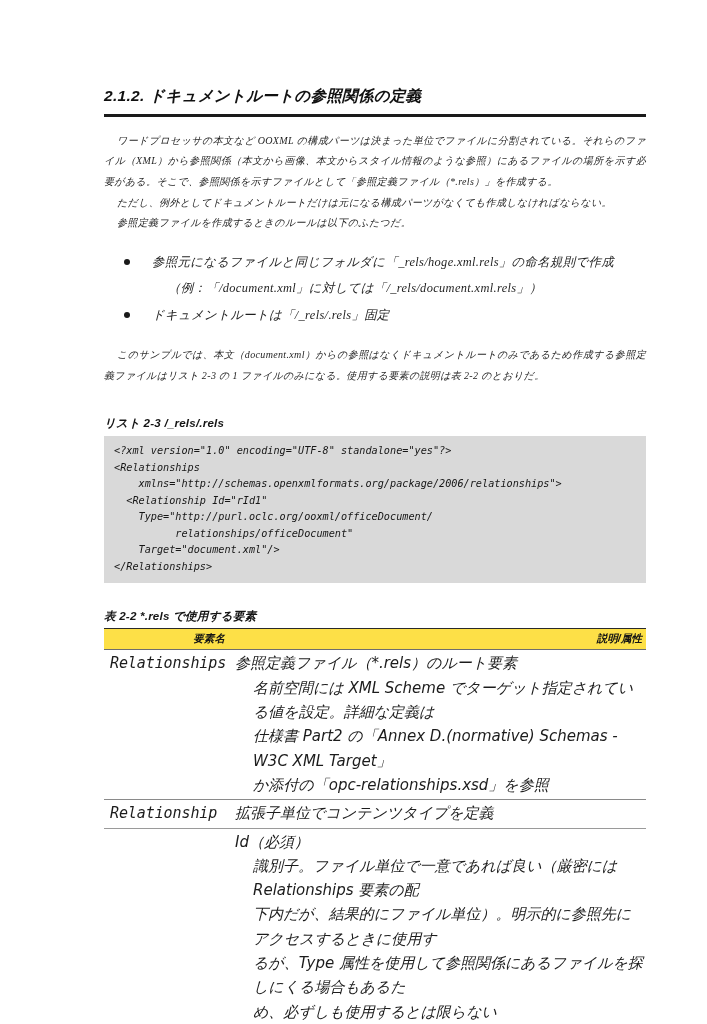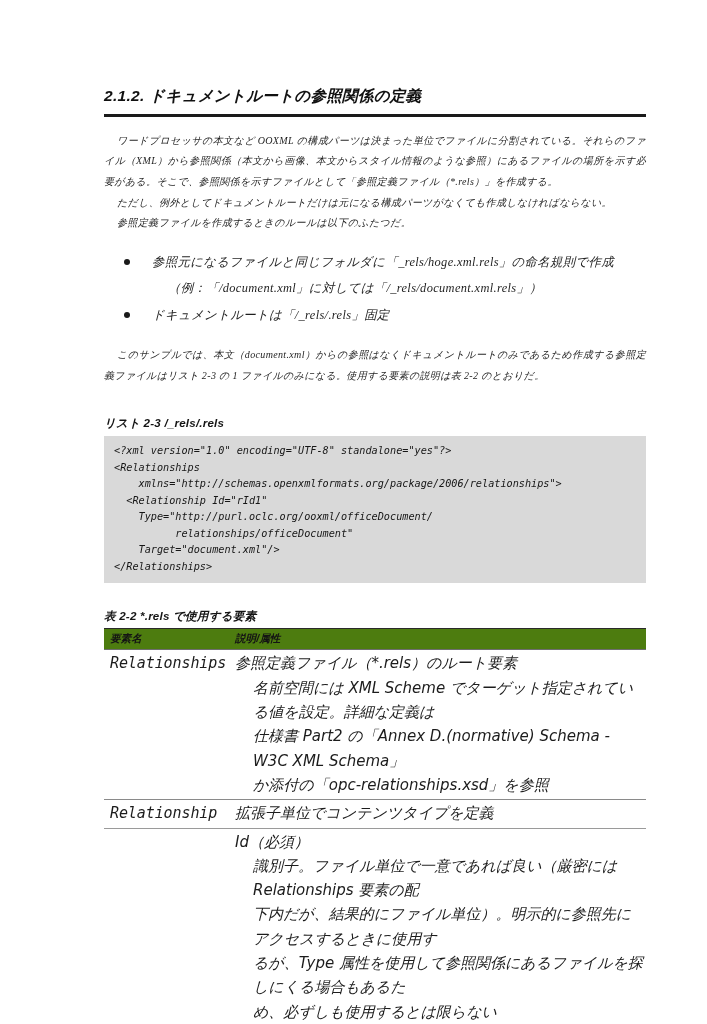--- a/index.html
+++ b/index.html
@@ -119,27 +119,27 @@
     font-size: 11.6px;
     color: #141414;
     letter-spacing: 0.2px;
   }
   table.elem-table {
     width: 100%;
     border-collapse: collapse;
     table-layout: fixed;
   }
   table.elem-table thead th {
-    background: #4d7c0f;
+    background: #fde047;
     border-top: 1.6px solid #2a2a2a;
     border-bottom: 1.1px solid #6e6e6e;
     font-family: "Liberation Sans", "DejaVu Sans", sans-serif;
     font-weight: bold;
     font-size: 10.6px;
-    text-align: left;
+    text-align: right;
     padding: 3px 4px 3px 6px;
     color: #141414;
   }
   col.col-name { width: 125px; }
   table.elem-table td {
     vertical-align: top;
     padding: 1px 2px 2px 6px;
     font-size: 15px;
     line-height: 1.62;
     color: #1c1c1c;
@@ -227,21 +227,21 @@
           <th>説明/属性</th>
         </tr>
       </thead>
       <tbody>
 
         <tr>
           <td class="cell-name">Relationships</td>
           <td class="cell-desc">
             <span class="desc-line lvl1">参照定義ファイル（*.rels）のルート要素</span>
             <span class="desc-line lvl2">名前空間には XML Scheme でターゲット指定されている値を設定。詳細な定義は</span>
-            <span class="desc-line lvl2">仕様書 Part2 の「Annex D.(normative) Schema - W3C XML Schema」</span>
+            <span class="desc-line lvl2">仕様書 Part2 の「Annex D.(normative) Schemas - W3C XML Target」</span>
             <span class="desc-line lvl2">か添付の「opc-relationships.xsd」を参照</span>
           </td>
         </tr>
 
         <tr class="rule-top">
           <td class="cell-name">Relationship</td>
           <td class="cell-desc">
             <span class="desc-line lvl1">拡張子単位でコンテンツタイプを定義</span>
           </td>
         </tr>

